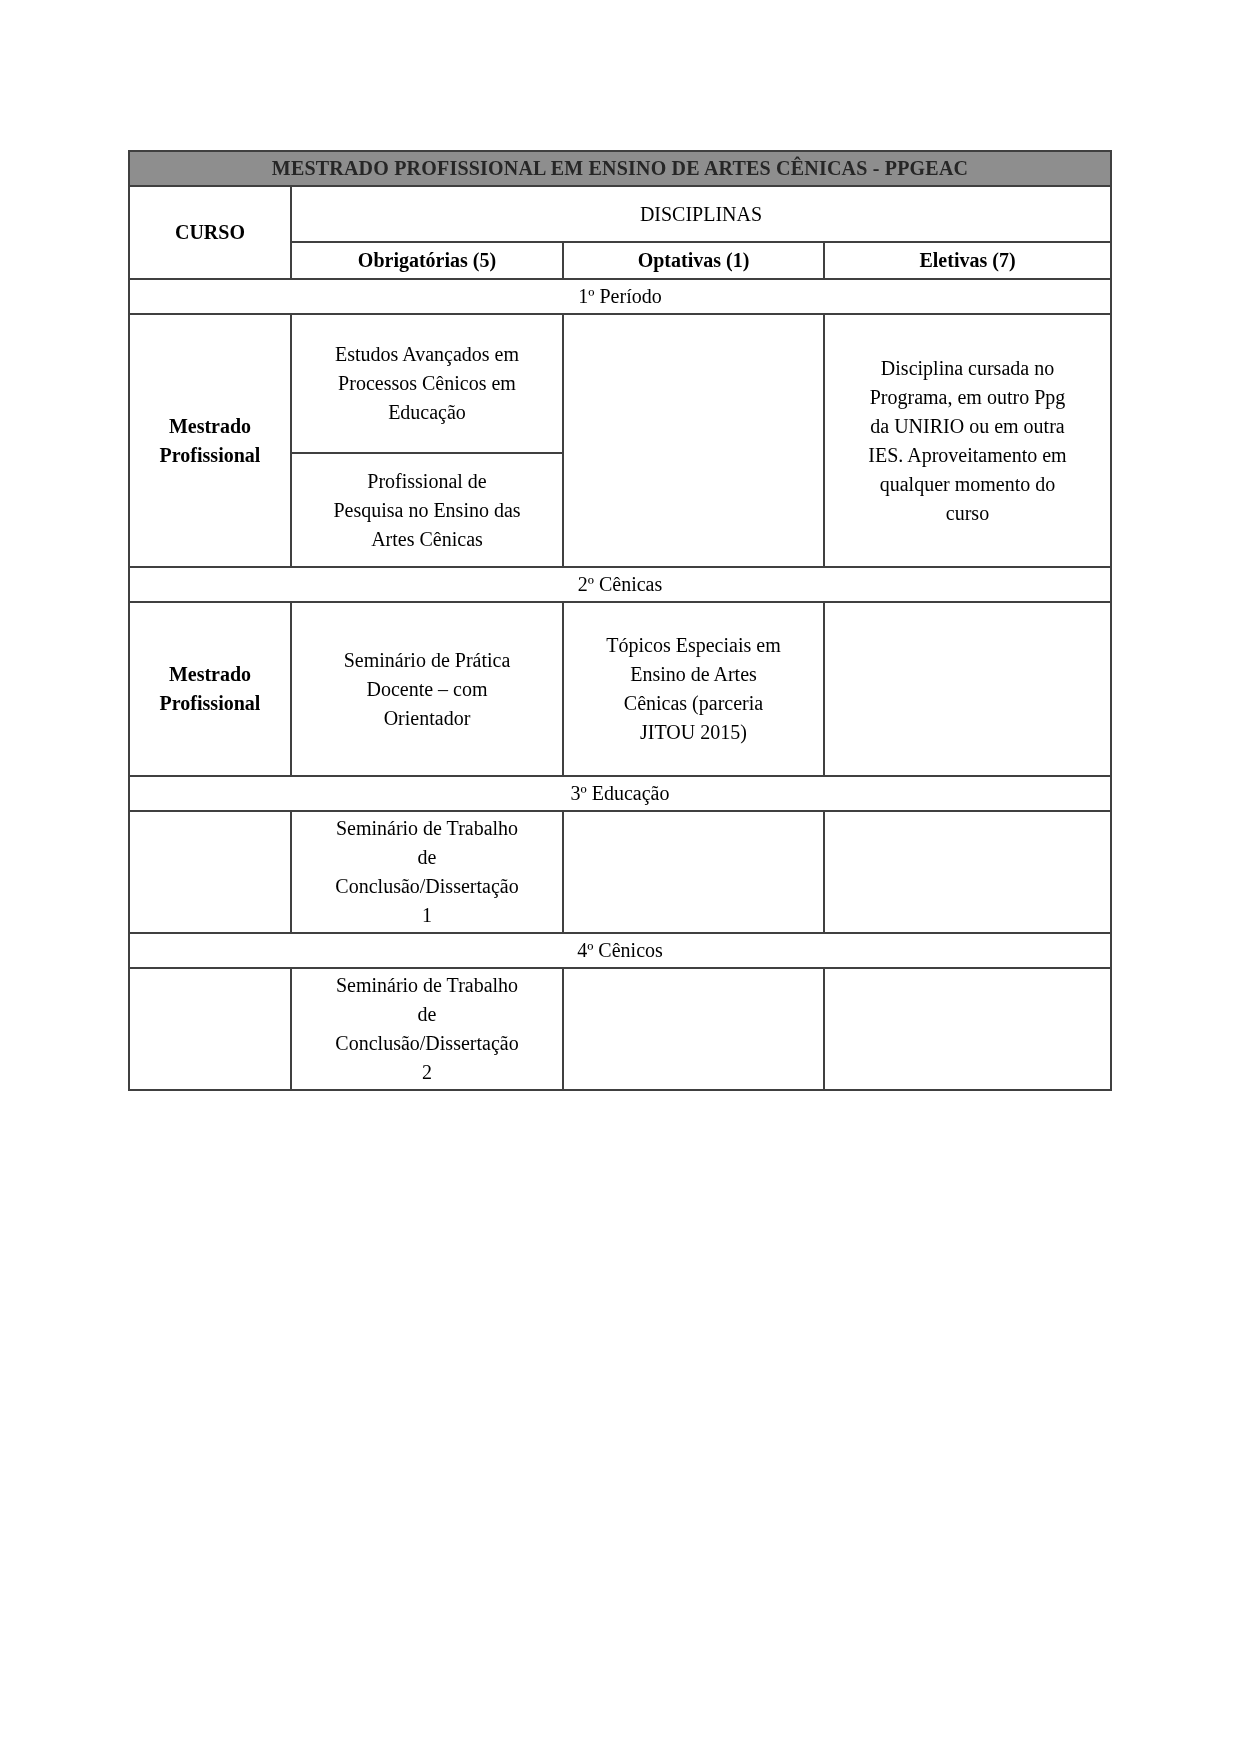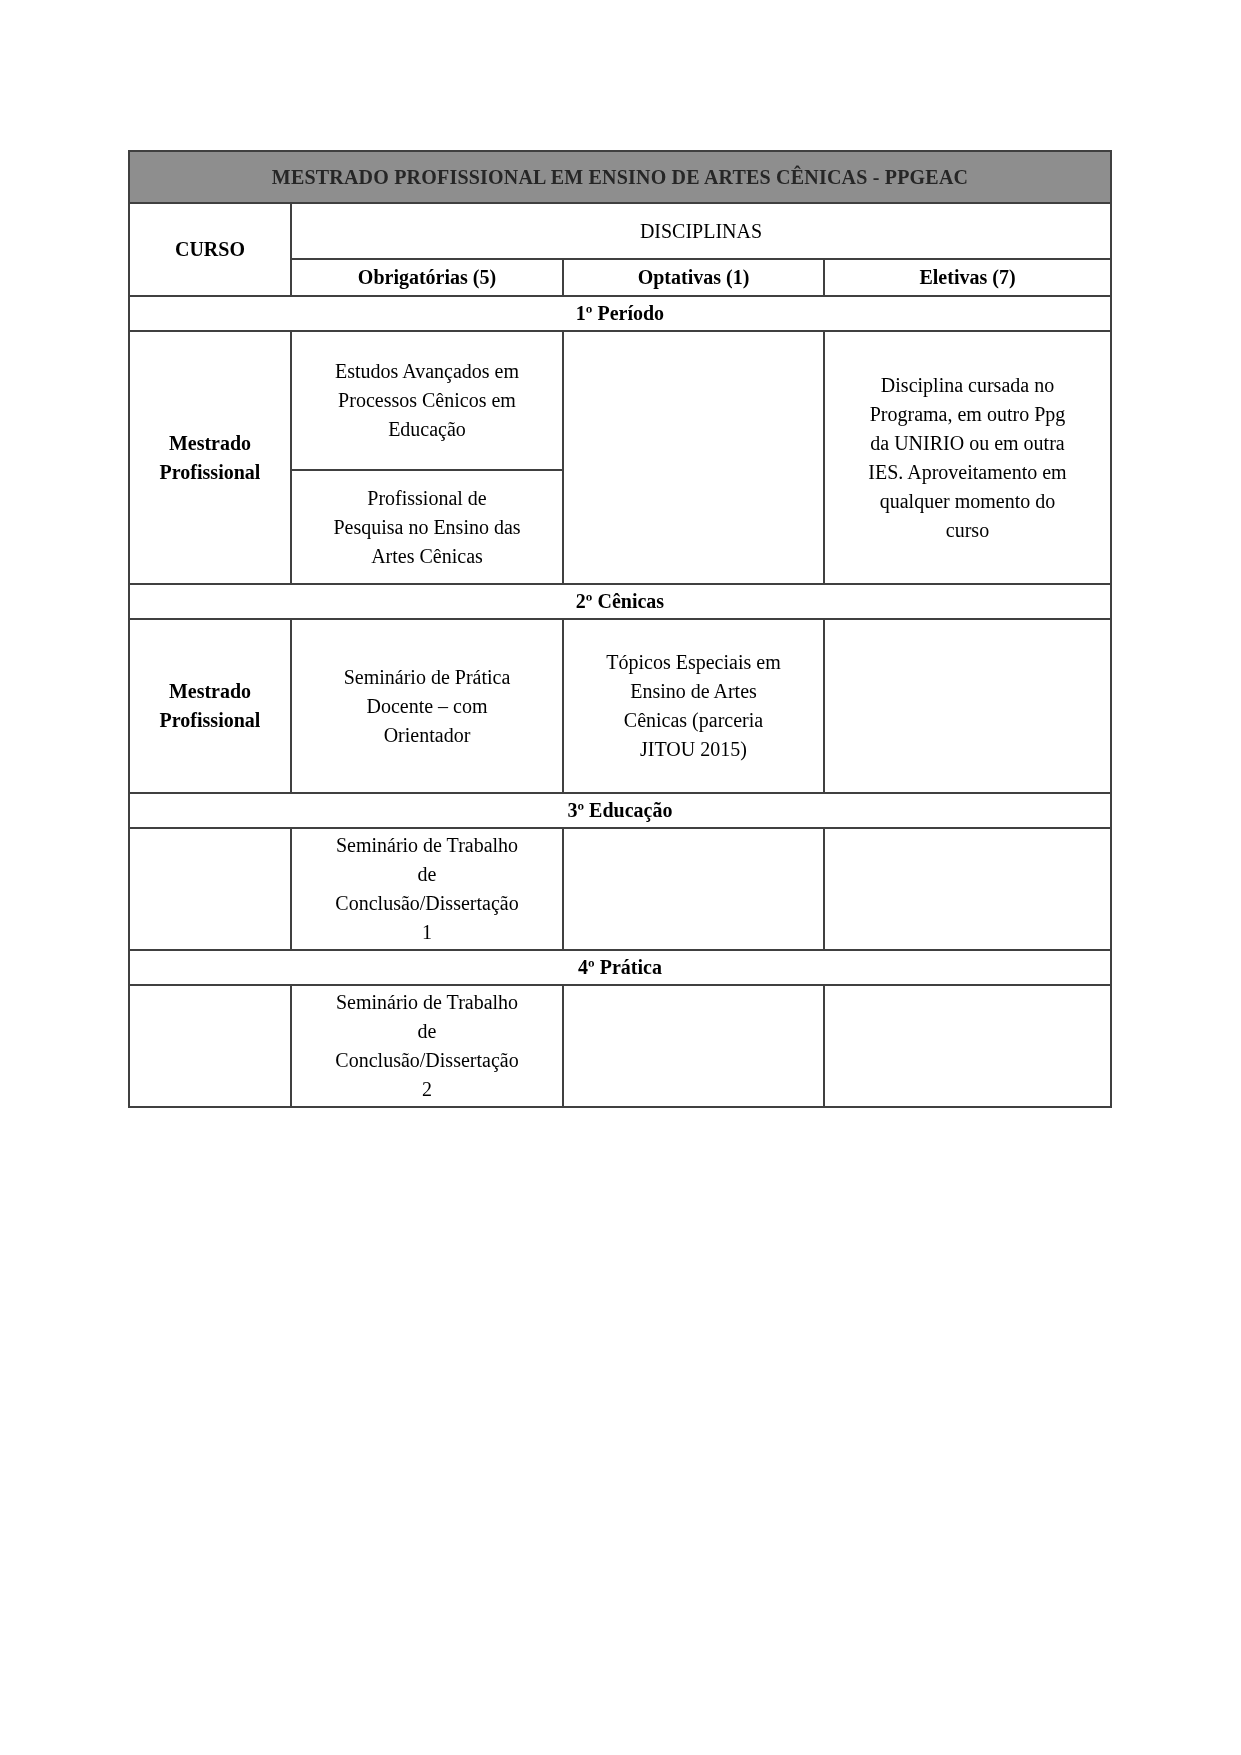--- a/index.html
+++ b/index.html
@@ -37,30 +37,30 @@
     background: #8e8e8e;
     color: #262626;
     font-weight: bold;
     text-align: left;
     padding-left: 11px;
     font-size: 21px;
     white-space: nowrap;
     letter-spacing: 0.2px;
   }
   td.bold { font-weight: bold; }
-  tr.r-banner   { height: 52px; border-radius: 13px; }
+  tr.r-banner   { height: 35px; border-radius: 13px; }
   tr.r-head1    { height: 56px; }
   tr.r-head2    { height: 37px; margin-left: 40px; }
   tr.r-period   { height: 31px; }
   tr.r-p1a      { height: 139px; }
   tr.r-p1b      { height: 114px; }
   tr.r-p2       { height: 174px; }
   tr.r-p3       { height: 119px; }
   tr.r-p4       { height: 115px; }
-  td.period-label-cell { font-weight: bold; }
+  td.period-label-cell { font-weight: normal; }
 </style>
 </head>
 <body>
 
 <div class="page">
   <table class="curriculum">
     <colgroup>
       <col style="width:162px">
       <col style="width:272px">
       <col style="width:261px">
@@ -129,21 +129,21 @@
       <td></td>
       <td>Seminário de Trabalho
 de
 Conclusão/Dissertação
 1</td>
       <td></td>
       <td></td>
     </tr>
 
     <tr class="r-period">
-      <td colspan="4" class="period-label-cell">4º Prática</td>
+      <td colspan="4" class="period-label-cell">4º Cênicos</td>
     </tr>
     <tr class="r-p4">
       <td></td>
       <td>Seminário de Trabalho
 de
 Conclusão/Dissertação
 2</td>
       <td></td>
       <td></td>
     </tr>

